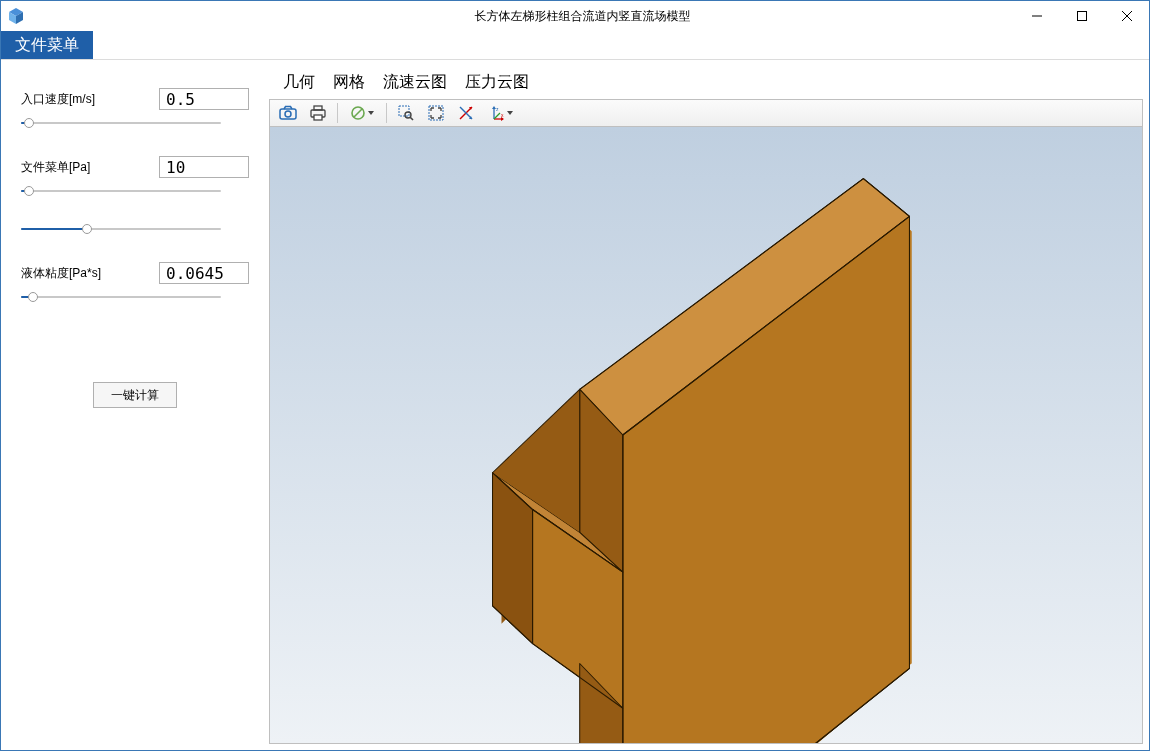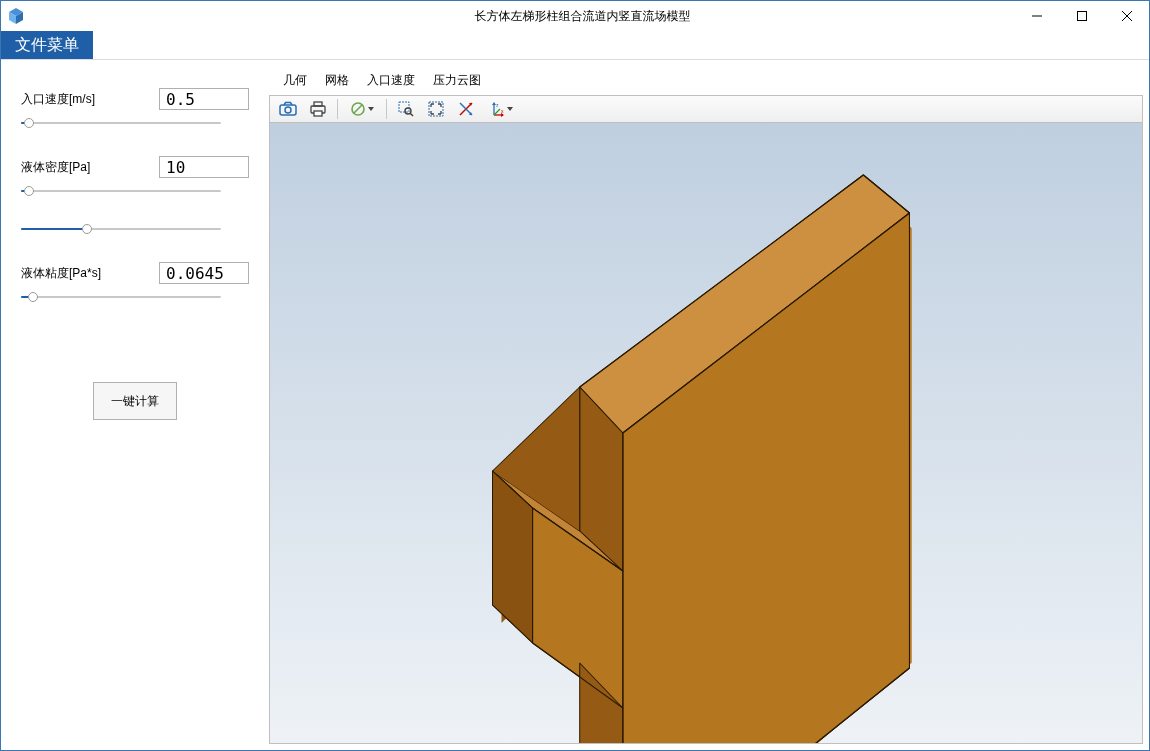--- a/index.html
+++ b/index.html
@@ -118,40 +118,40 @@
     top: 2px;
     width: 10px; height: 10px;
     border-radius: 50%;
     background: #fff;
     border: 1px solid #9a9a9a;
     transform: translateX(-50%);
   }
   .btn-calc {
     margin: 60px auto 0 auto;
     width: 84px;
-    height: 38px;
+    height: 26px;
     border: 1px solid #b0b0b0;
     background: #f6f6f6;
     font-size: 12px;
     display: flex; align-items: center; justify-content: center;
     cursor: pointer;
   }
 
   
   .content {
     flex: 1;
     display: flex;
     flex-direction: column;
     padding: 4px 6px 6px 0;
   }
   .tabs {
     display: flex;
     gap: 14px;
     padding: 6px 12px 4px 12px;
-    font-size: 12px;
+    font-size: 16px;
     font-family: Liberation Mono, monospace;
   }
   .tabs .tab {
     color: #000;
     padding: 2px 2px;
     cursor: pointer;
   }
 
   .toolbar {
     height: 28px;
@@ -245,21 +245,21 @@
     </div>
     <div class="slider-wrap">
       <div class="slider-track">
         <div class="track-line"></div>
         <div class="track-fill" style="width: 4%;"></div>
         <div class="thumb" style="left: 4%;"></div>
       </div>
     </div>
 
     <div class="param-row">
-      <span class="param-label">液体密度[Pa]</span>
+      <span class="param-label">文件菜单[Pa]</span>
       <input class="param-input" value="10" style="">
     </div>
     <div class="slider-wrap">
       <div class="slider-track">
         <div class="track-line"></div>
         <div class="track-fill" style="width: 4%;"></div>
         <div class="thumb" style="left: 4%;"></div>
       </div>
     </div>
 
@@ -284,21 +284,21 @@
     </div>
 
     <button class="btn-calc">一键计算</button>
   </div>
 
   <div class="content">
 
     <div class="tabs">
       <div class="tab">几何</div>
       <div class="tab">网格</div>
-      <div class="tab">入口速度</div>
+      <div class="tab">流速云图</div>
       <div class="tab">压力云图</div>
     </div>
 
     <div class="toolbar">
       <div class="tbtn">
         <svg width="18" height="16" viewBox="0 0 18 16">
           <rect x="1" y="4" width="16" height="10" rx="2" fill="none" stroke="#2a6db5" stroke-width="1.5"></rect>
           <path d="M5 4 L6.5 1.5 H11.5 L13 4" fill="none" stroke="#2a6db5" stroke-width="1.5"></path>
           <circle cx="9" cy="9" r="3" fill="none" stroke="#2a6db5" stroke-width="1.5"></circle>
         </svg>

